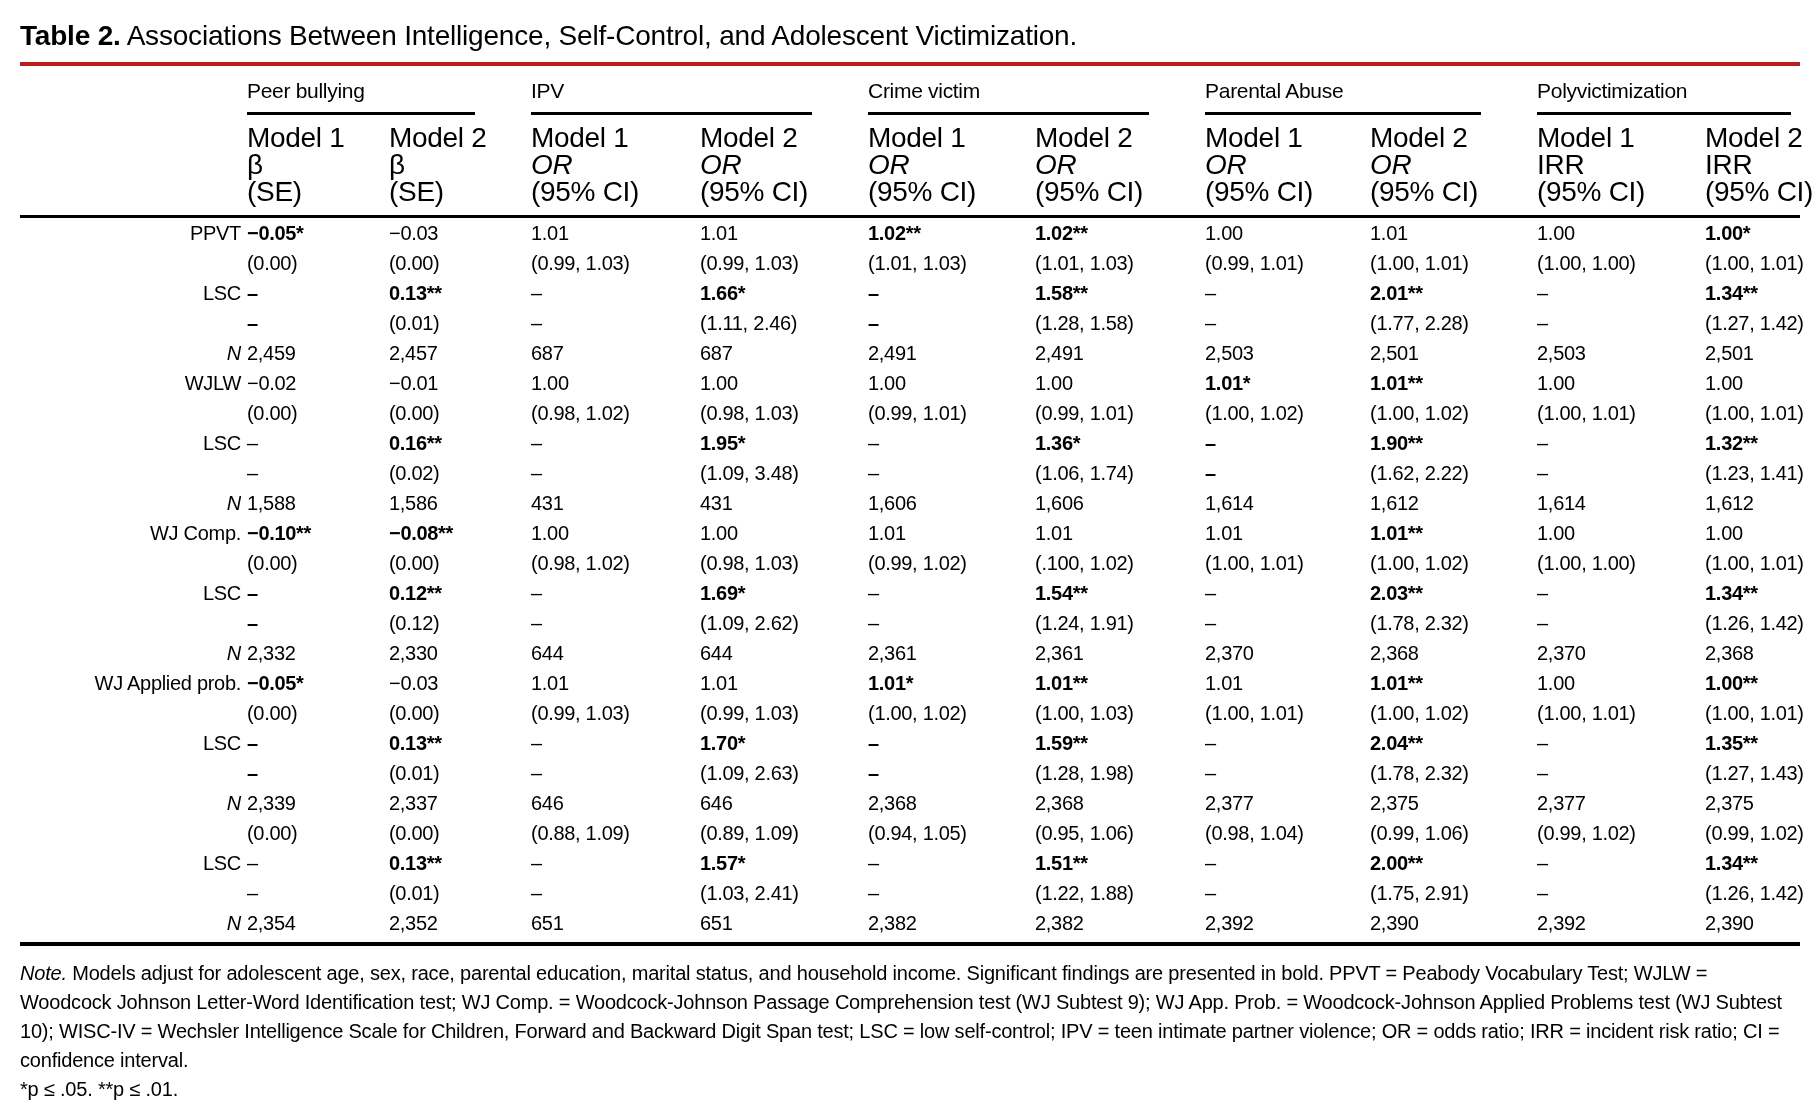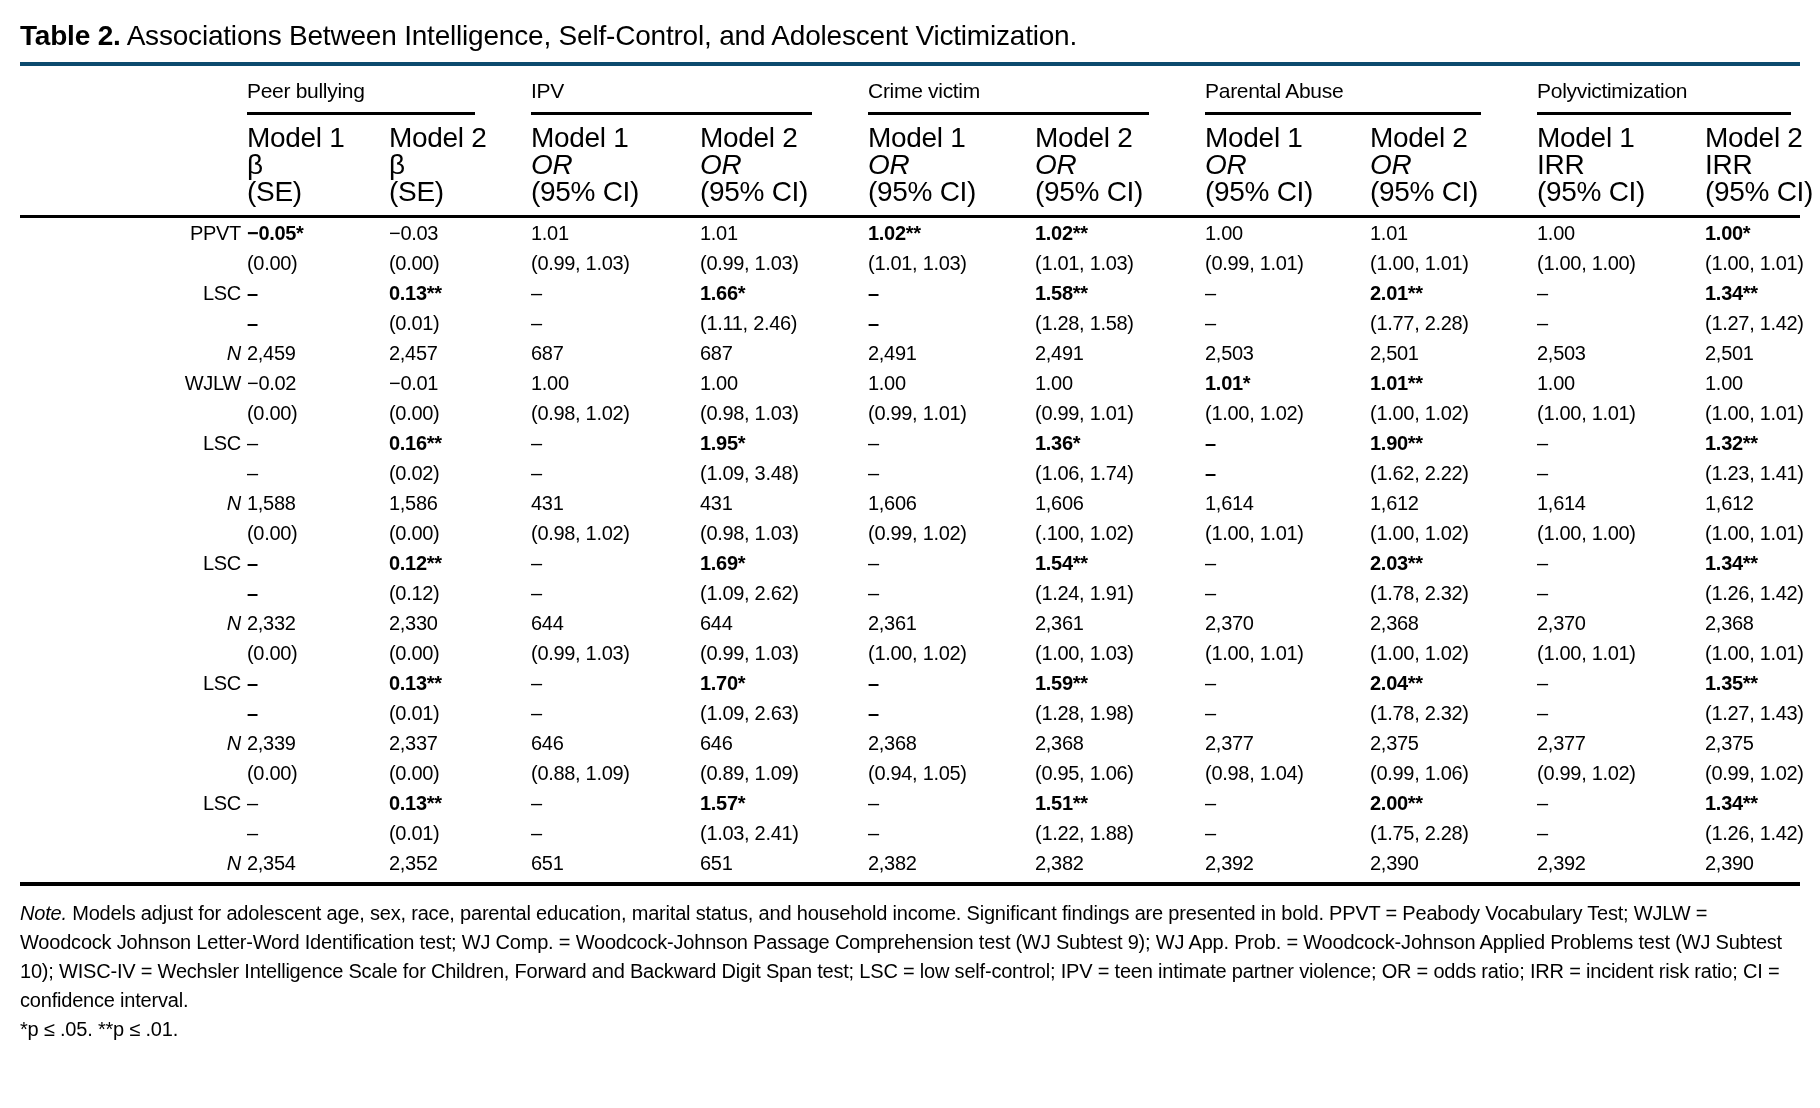--- a/index.html
+++ b/index.html
@@ -13,21 +13,21 @@
   .page { padding: 18px 20px 0 20px; }
 
   .title { font-size: 28px; line-height: 28px; margin: 4px 0 12px 0; letter-spacing: -0.2px; }
   .title .tlabel { font-weight: 700; }
   .title .ttext { font-weight: 400; }
 
   table.results {
     width: 1780px;
     border-collapse: collapse;
     table-layout: fixed;
-    border-top: 4px solid #0c4a6e;
+    border-top: 4px solid #b91c1c;
     font-size: 20px;
     letter-spacing: -0.3px;
   }
   th, td { text-align: left; font-weight: 400; padding: 0; white-space: nowrap; overflow: visible; }
 
   
   tr.grouprow th { vertical-align: top; }
   .ghead {
     padding: 13px 0 9px 0;
     border-bottom: 3px solid #000;
@@ -283,20 +283,33 @@
           <td>431</td>
           <td>431</td>
           <td>1,606</td>
           <td>1,606</td>
           <td>1,614</td>
           <td>1,612</td>
           <td>1,614</td>
           <td>1,612</td>
         </tr>
         <tr>
+          <td class="rowlabel">WJ Comp.</td>
+          <td class="bold">−0.10**</td>
+          <td class="bold">−0.08**</td>
+          <td>1.00</td>
+          <td>1.00</td>
+          <td>1.01</td>
+          <td>1.01</td>
+          <td>1.01</td>
+          <td class="bold">1.01**</td>
+          <td>1.00</td>
+          <td>1.00</td>
+        </tr>
+        <tr>
           <td class="rowlabel"></td>
           <td>(0.00)</td>
           <td>(0.00)</td>
           <td>(0.98, 1.02)</td>
           <td>(0.98, 1.03)</td>
           <td>(0.99, 1.02)</td>
           <td>(.100, 1.02)</td>
           <td>(1.00, 1.01)</td>
           <td>(1.00, 1.02)</td>
           <td>(1.00, 1.00)</td>
@@ -335,20 +348,33 @@
           <td>644</td>
           <td>644</td>
           <td>2,361</td>
           <td>2,361</td>
           <td>2,370</td>
           <td>2,368</td>
           <td>2,370</td>
           <td>2,368</td>
         </tr>
         <tr>
+          <td class="rowlabel">WJ Applied prob.</td>
+          <td class="bold">−0.05*</td>
+          <td>−0.03</td>
+          <td>1.01</td>
+          <td>1.01</td>
+          <td class="bold">1.01*</td>
+          <td class="bold">1.01**</td>
+          <td>1.01</td>
+          <td class="bold">1.01**</td>
+          <td>1.00</td>
+          <td class="bold">1.00**</td>
+        </tr>
+        <tr>
           <td class="rowlabel"></td>
           <td>(0.00)</td>
           <td>(0.00)</td>
           <td>(0.99, 1.03)</td>
           <td>(0.99, 1.03)</td>
           <td>(1.00, 1.02)</td>
           <td>(1.00, 1.03)</td>
           <td>(1.00, 1.01)</td>
           <td>(1.00, 1.02)</td>
           <td>(1.00, 1.01)</td>
@@ -421,21 +447,21 @@
         </tr>
         <tr>
           <td class="rowlabel"></td>
           <td>–</td>
           <td>(0.01)</td>
           <td>–</td>
           <td>(1.03, 2.41)</td>
           <td>–</td>
           <td>(1.22, 1.88)</td>
           <td>–</td>
-          <td>(1.75, 2.28)</td>
+          <td>(1.75, 2.91)</td>
           <td>–</td>
           <td>(1.26, 1.42)</td>
         </tr>
         <tr>
           <td class="rowlabel it">N</td>
           <td>2,354</td>
           <td>2,352</td>
           <td>651</td>
           <td>651</td>
           <td>2,382</td>

